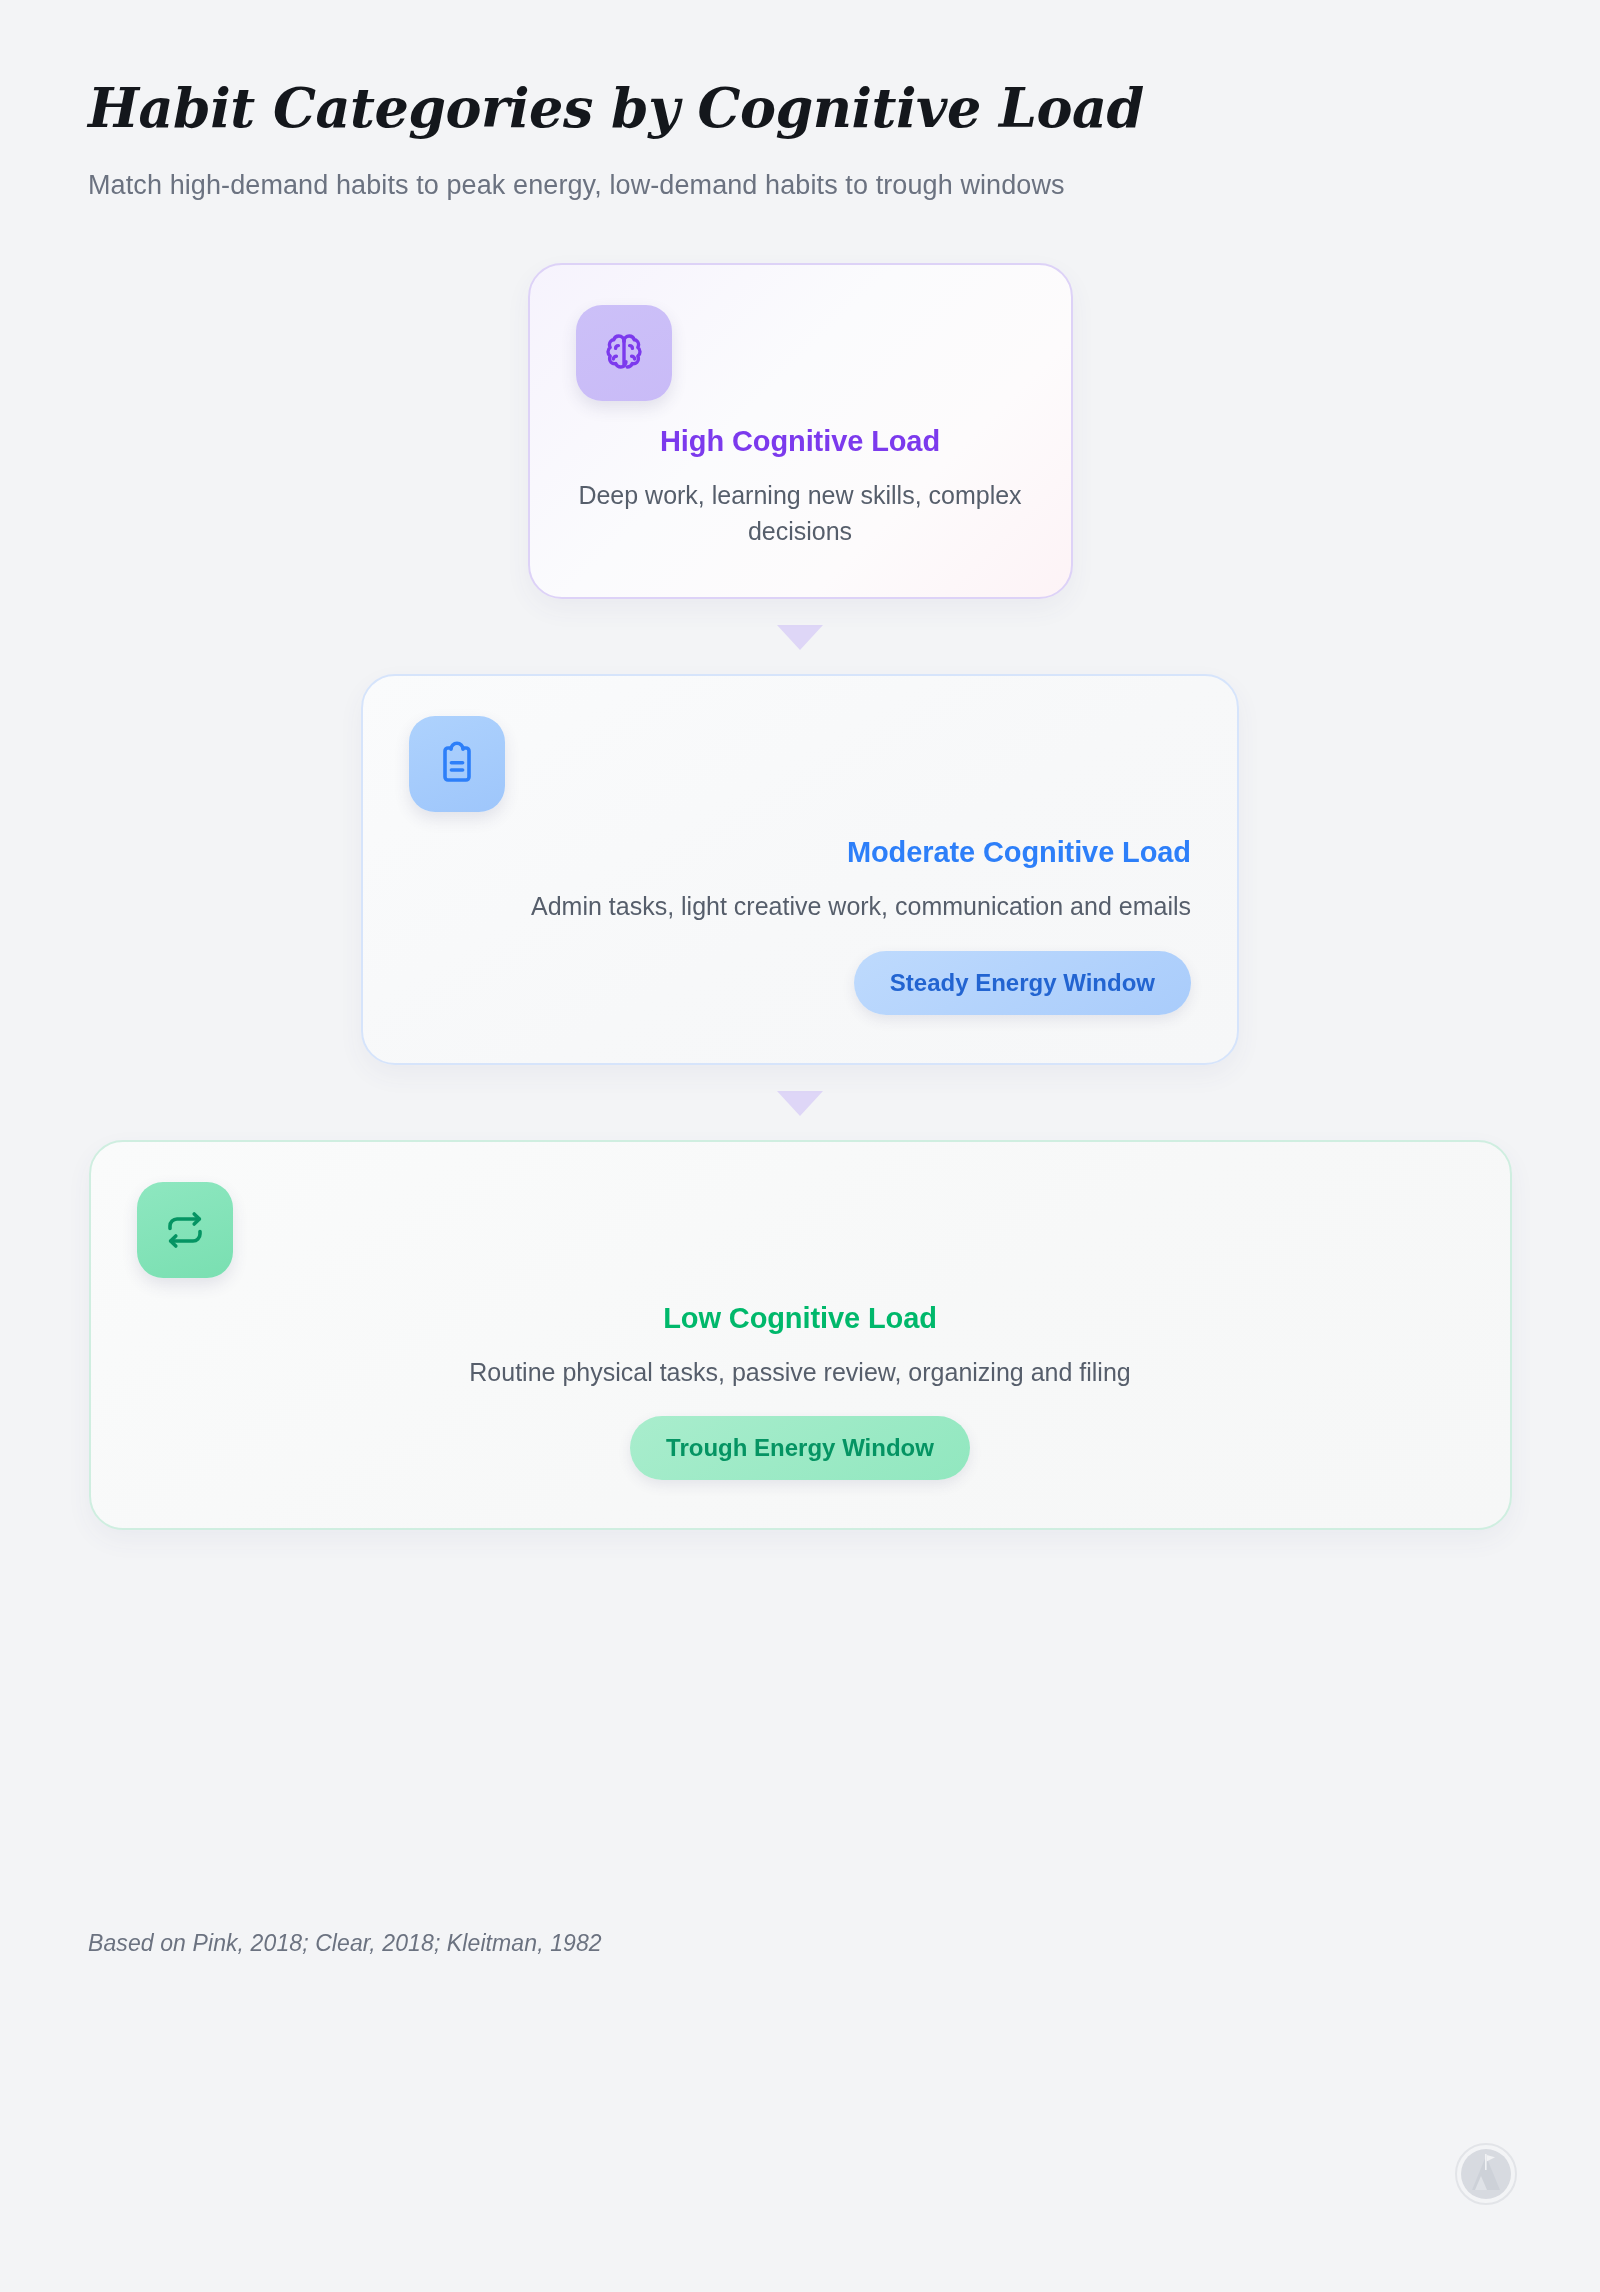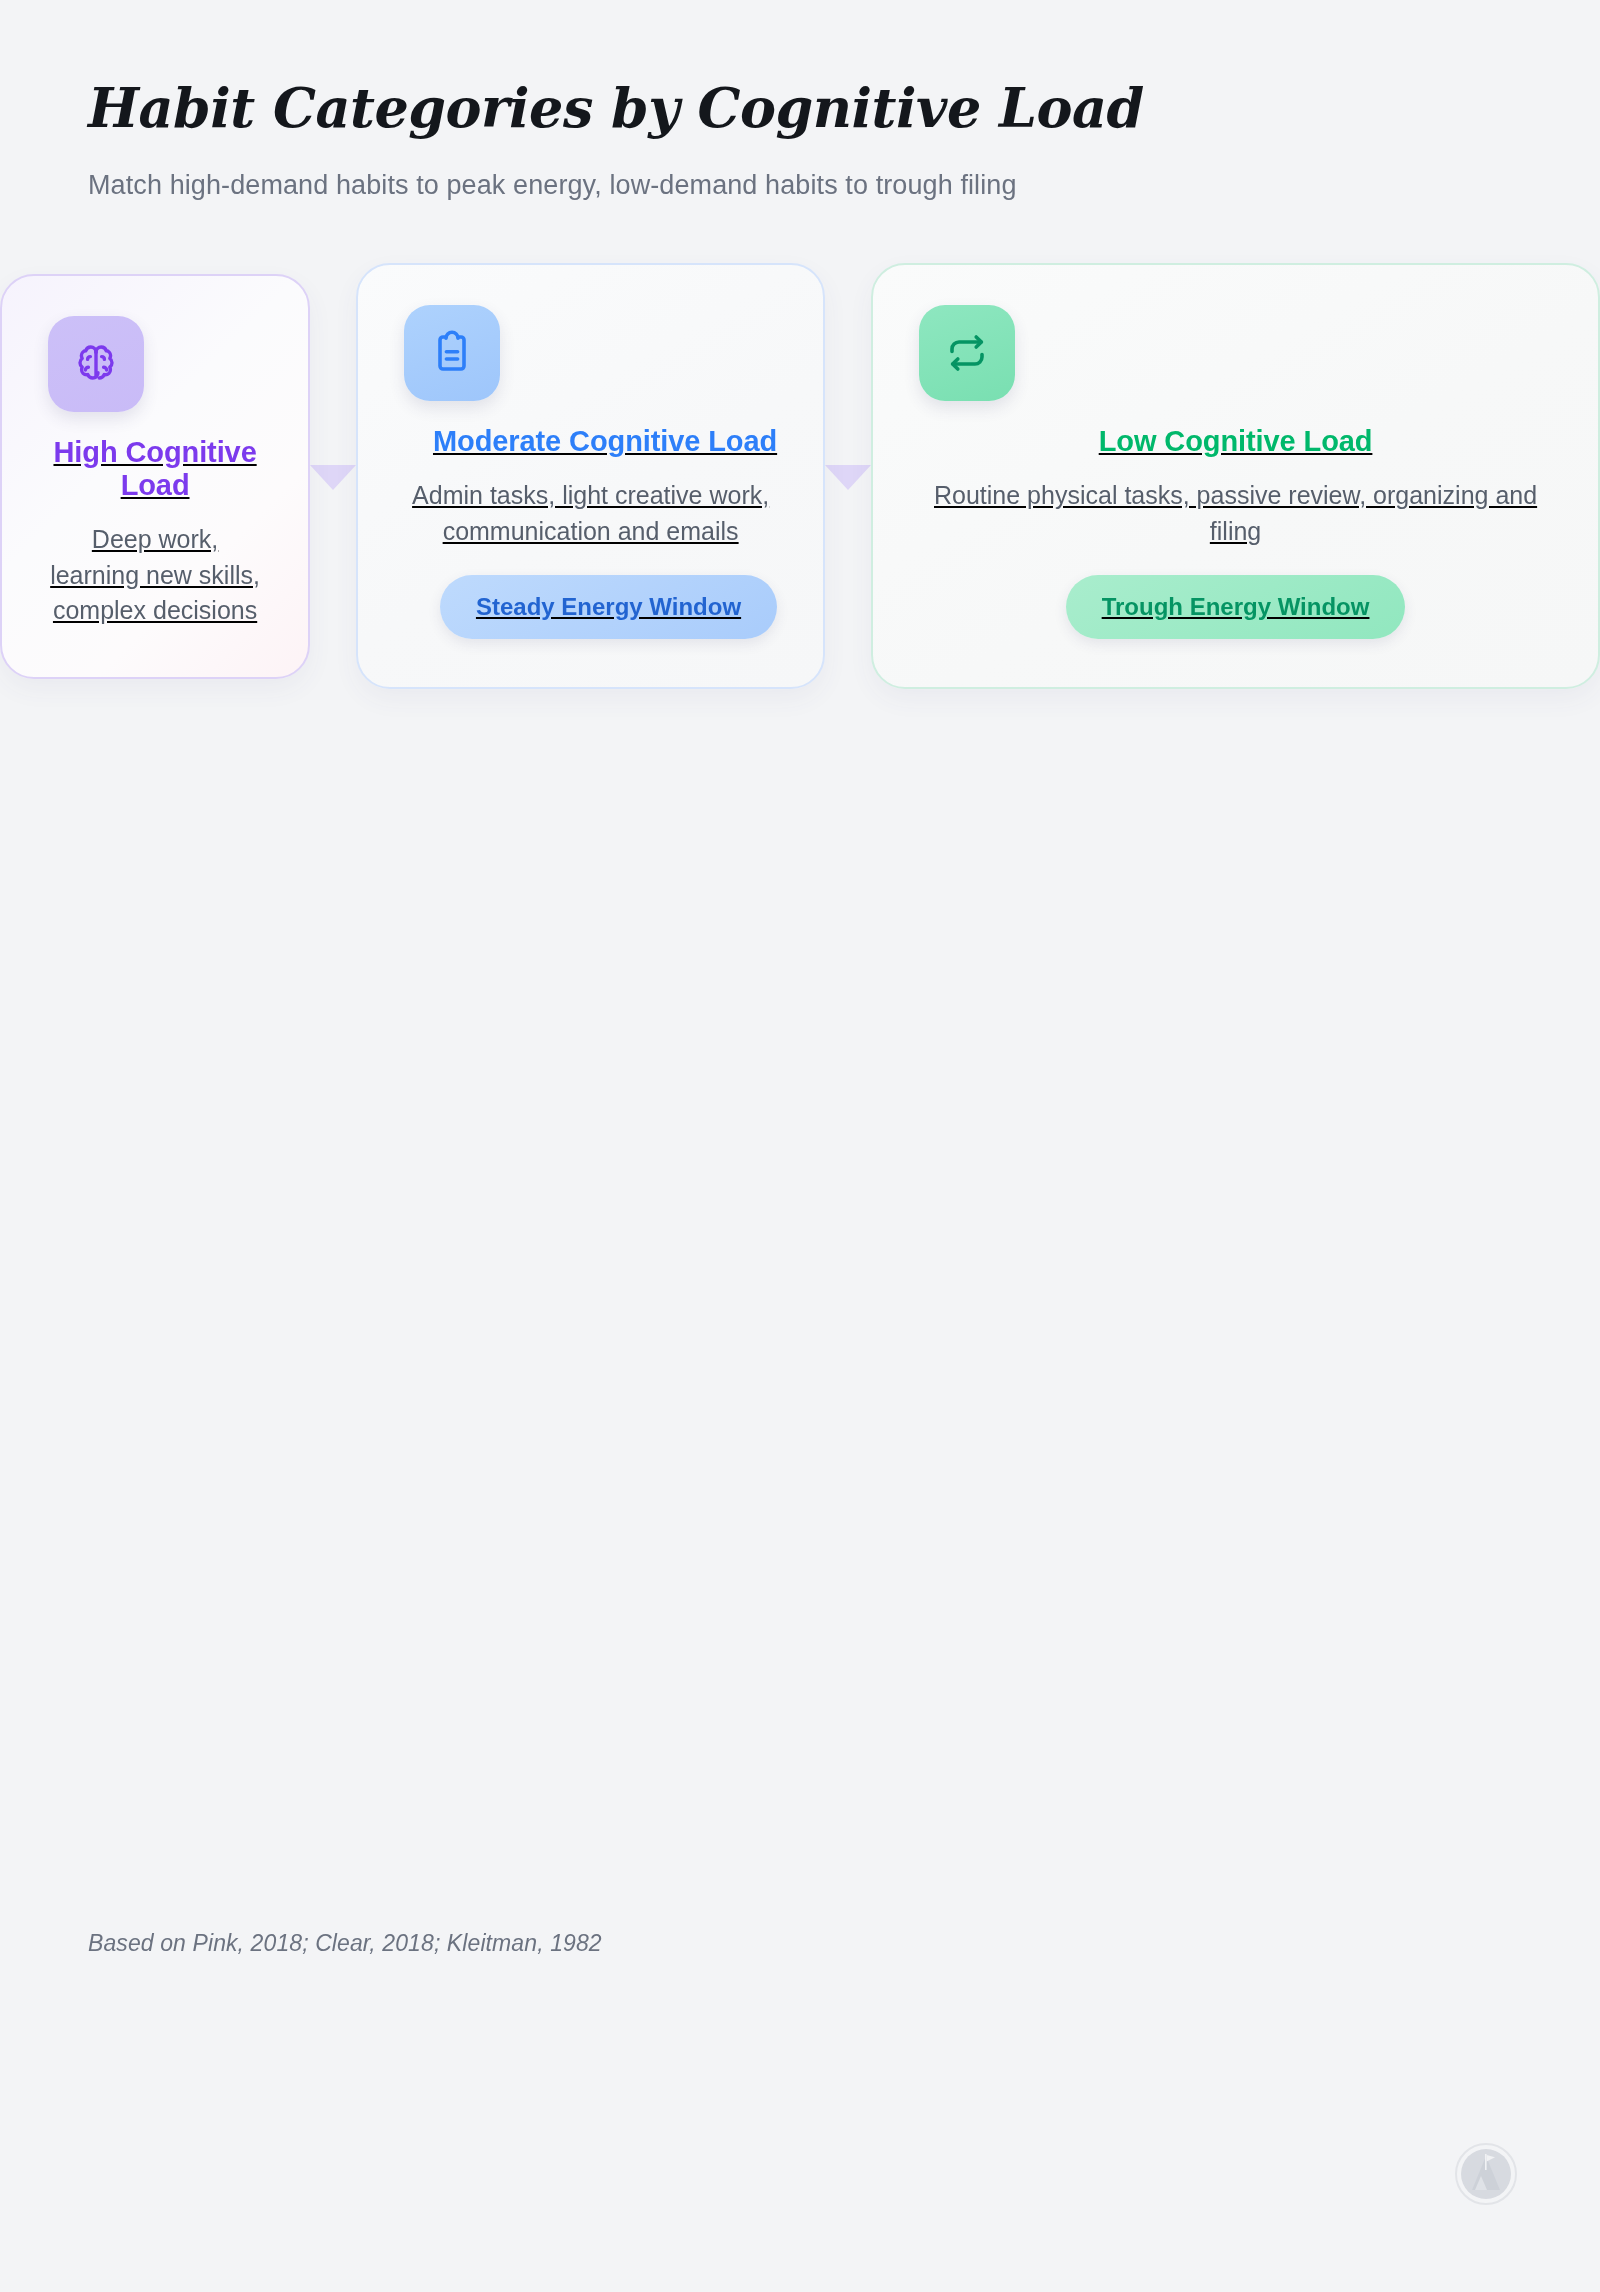--- a/index.html
+++ b/index.html
@@ -38,23 +38,22 @@
     font-size: 27px;
     font-weight: 400;
     color: #6b7280;
     letter-spacing: 0.1px;
   }
 
   
   .flow {
     margin-top: 62px;
     display: flex;
-    flex-direction: row;
+    flex-direction: column;
     align-items: center;
-    text-decoration: underline;
   }
 
   .card {
     position: relative;
     border-radius: 34px;
     padding: 40px 46px 48px 46px;
     display: flex;
     flex-direction: column;
     align-items: center;
     box-shadow: 0 10px 26px rgba(80, 80, 120, 0.055);
@@ -175,21 +174,21 @@
   }
   .brand-logo svg { width: 64px; height: 64px; display: block; }
 </style>
 </head>
 <body>
 
 <div class="page">
 
   <div class="header">
     <h1 class="page-title">Habit Categories by Cognitive Load</h1>
-    <p class="page-subtitle">Match high-demand habits to peak energy, low-demand habits to trough filing</p>
+    <p class="page-subtitle">Match high-demand habits to peak energy, low-demand habits to trough windows</p>
   </div>
 
   <div class="flow">
 
     <div class="card card--high">
       <div class="card-icon">
         <svg viewBox="0 0 24 24" fill="none" stroke="#7c3aed" stroke-width="1.7" stroke-linecap="round" stroke-linejoin="round">
           <path d="M12 5.2v13.2"></path>
           <path d="M12 6.1c0-1.5-1.2-2.6-2.6-2.6-1.2 0-2.2.8-2.5 1.9-1.2.1-2.2 1.1-2.2 2.4 0 .5.2 1 .4 1.4-.7.5-1.1 1.3-1.1 2.2 0 .9.4 1.7 1.1 2.2-.2.4-.3.8-.3 1.3 0 1.4 1.1 2.5 2.5 2.5.2 0 .4 0 .6-.1.4 1 1.4 1.7 2.5 1.7 1.4 0 2.6-1.1 2.6-2.6"></path>
           <path d="M12 6.1c0-1.5 1.2-2.6 2.6-2.6 1.2 0 2.2.8 2.5 1.9 1.2.1 2.2 1.1 2.2 2.4 0 .5-.2 1-.4 1.4.7.5 1.1 1.3 1.1 2.2 0 .9-.4 1.7-1.1 2.2.2.4.3.8.3 1.3 0 1.4-1.1 2.5-2.5 2.5-.2 0-.4 0-.6-.1-.4 1-1.4 1.7-2.5 1.7"></path>

